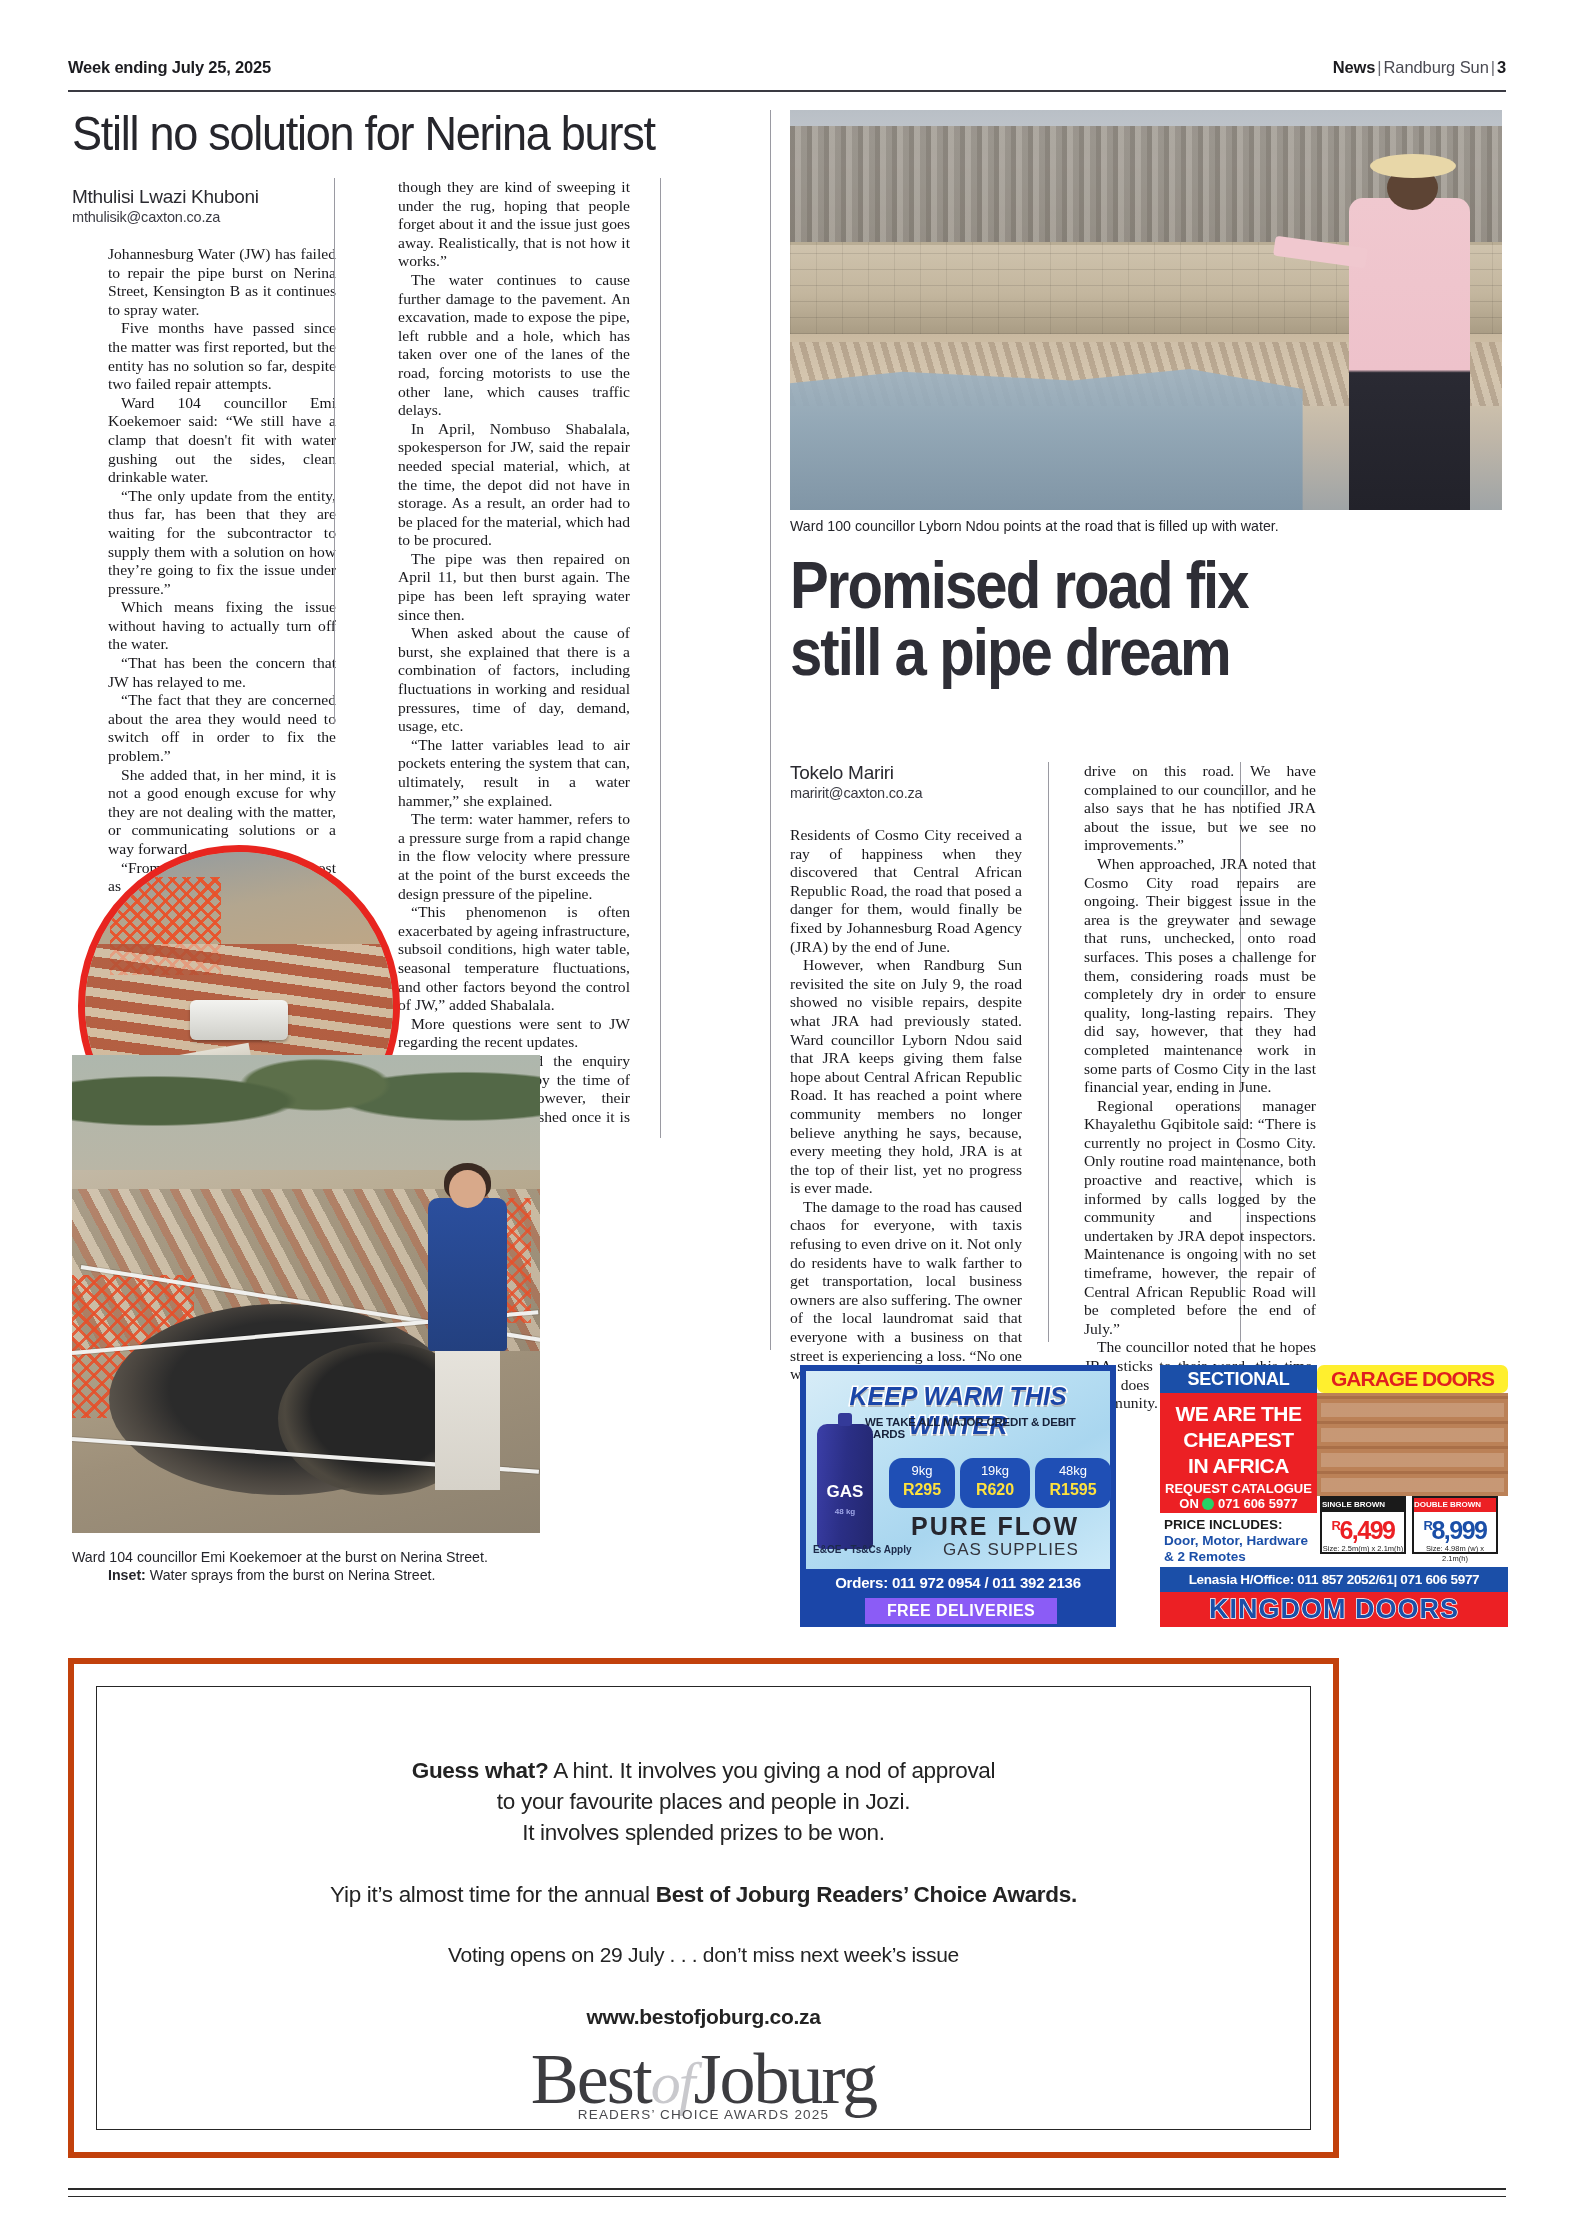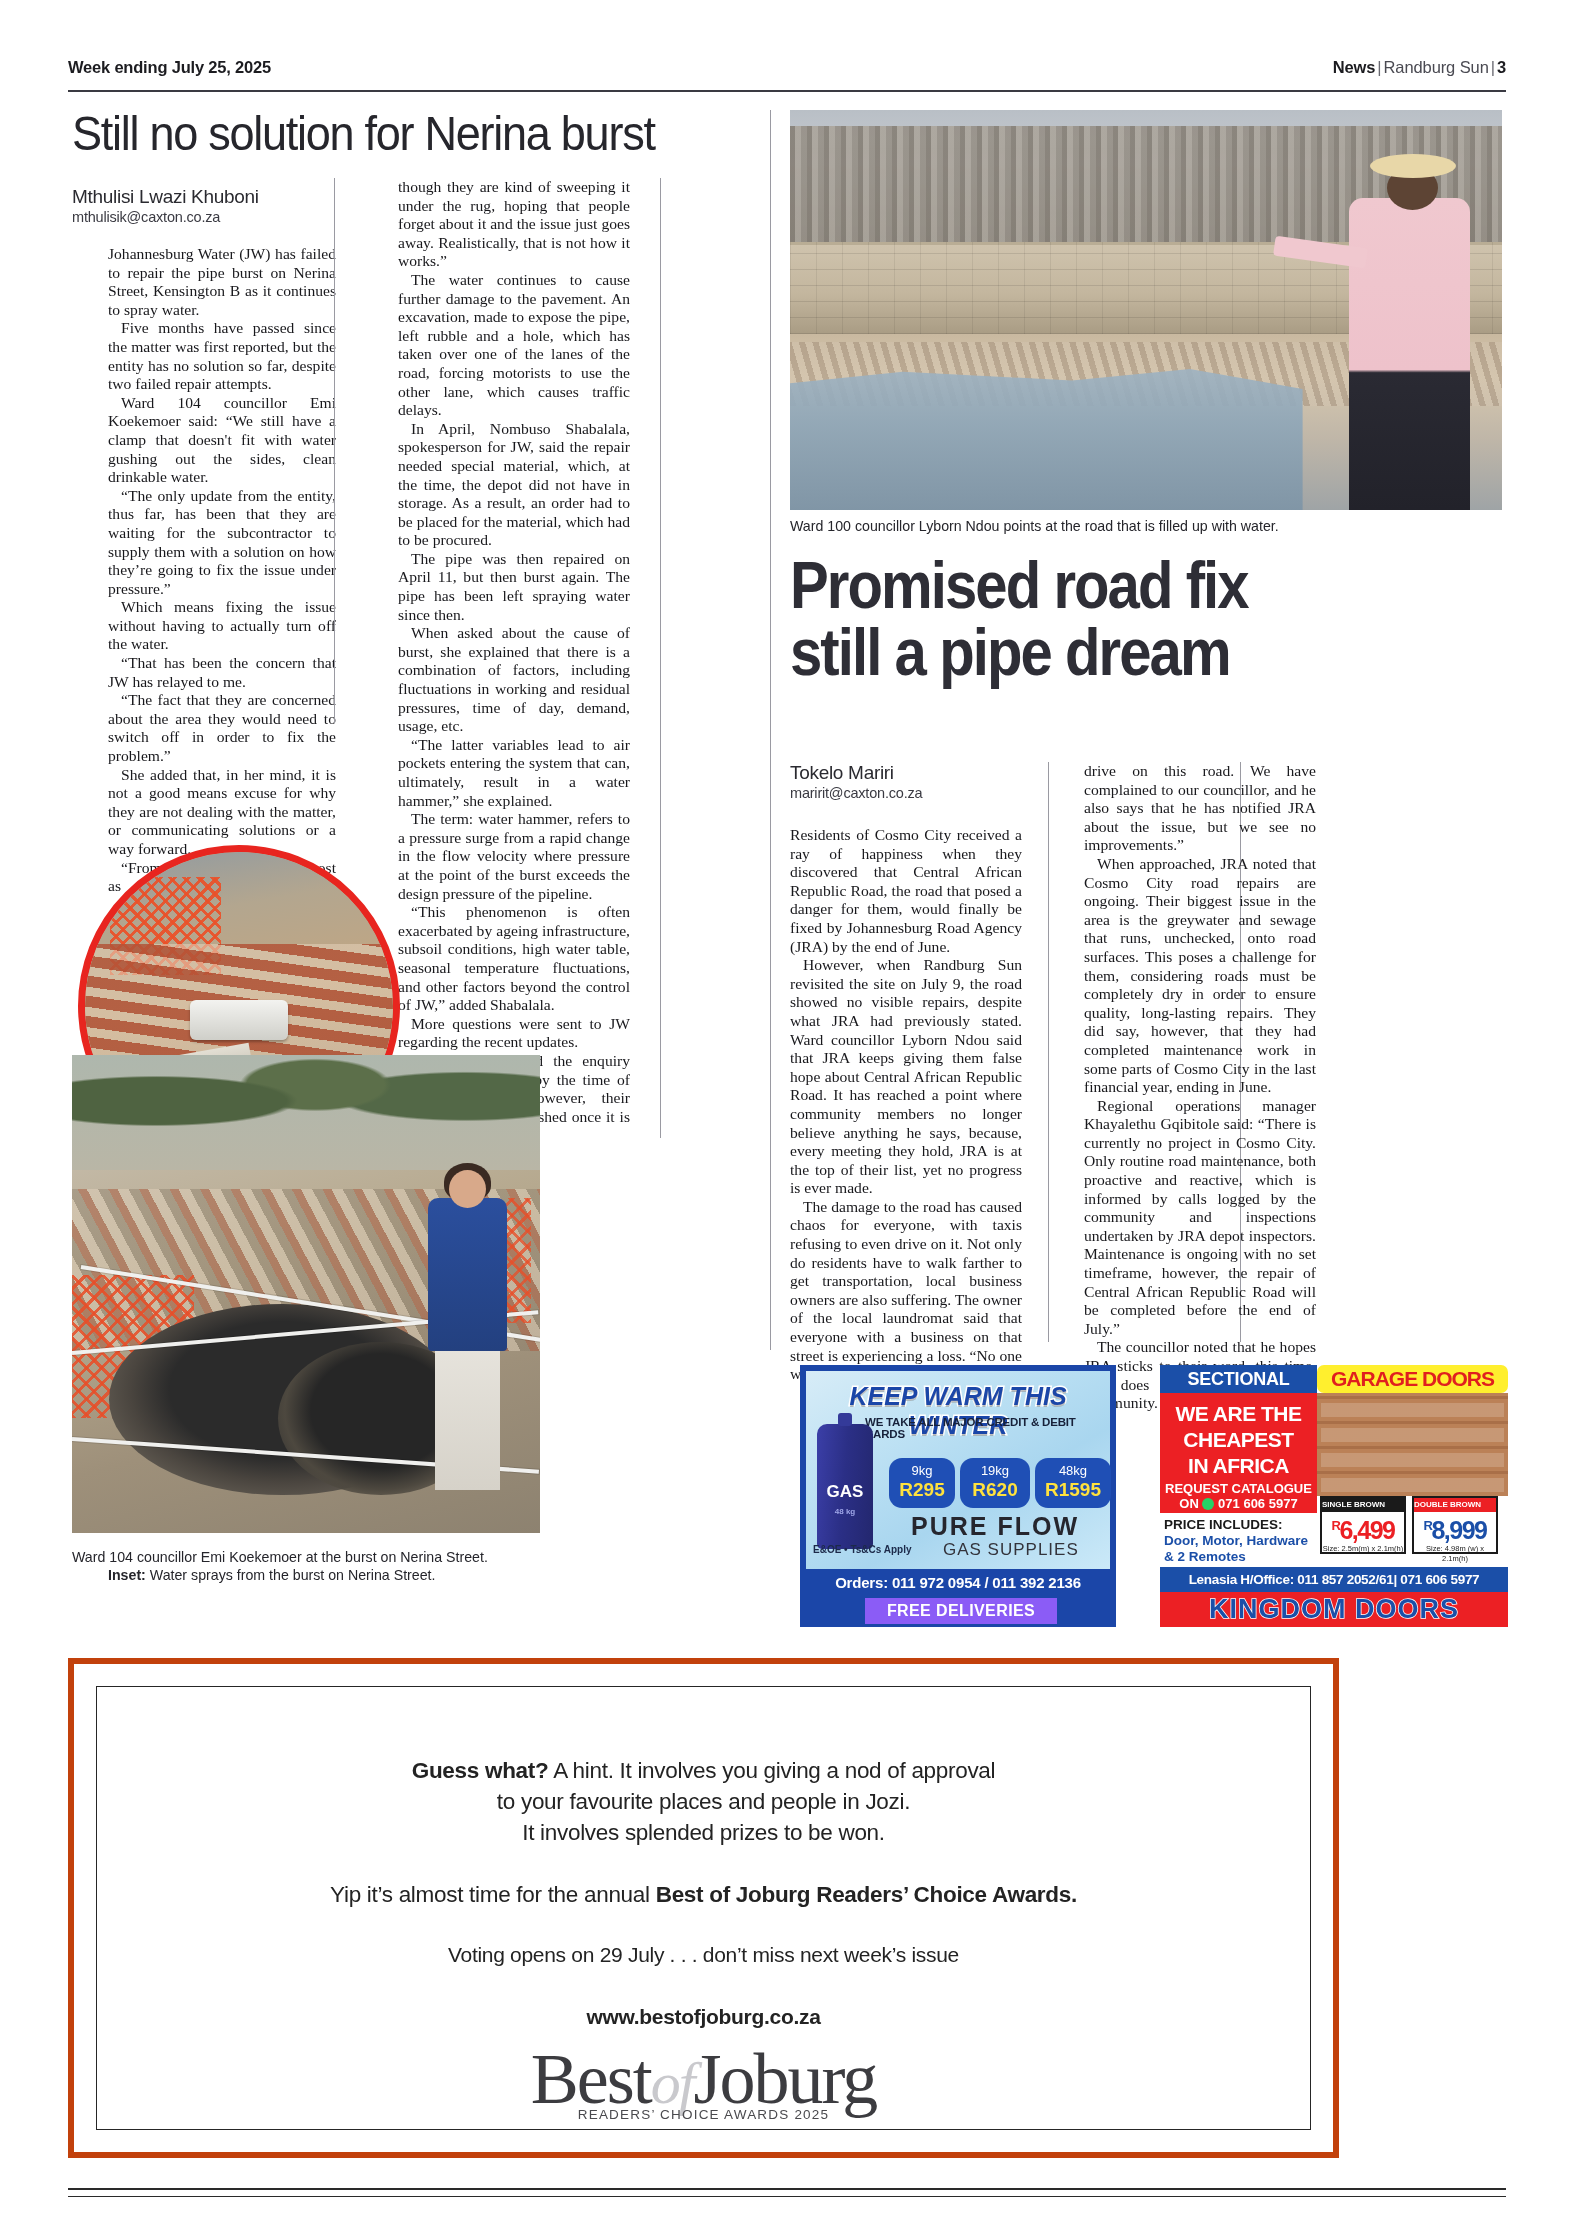--- a/index.html
+++ b/index.html
@@ -192,21 +192,21 @@
   #ad-gas .cyl { position:absolute; left:14px; top:56px; width:56px; height:125px;
     background: linear-gradient(95deg,#3b3fa8,#2b2f86 48%, #23276e); border-radius:10px 10px 5px 5px; }
   #ad-gas .cyl .neck { position:absolute; left:38%; top:-11px; width:24%; height:13px; background:#343a99; border-radius:3px; }
   #ad-gas .cyl .gas { position:absolute; left:0; top:46%; width:100%; text-align:center;
     font-family:"Liberation Sans", sans-serif; font-weight:bold; font-size:17px; color:#fff; }
   #ad-gas .cyl .kg { position:absolute; left:0; top:66%; width:100%; text-align:center;
     font-family:"Liberation Sans", sans-serif; font-weight:bold; font-size:8px; color:#9fa6e8; }
   #ad-gas .pricebox { position:absolute; top:90px; height:50px; background:#1f4fb5; border-radius:13px;
     text-align:center; color:#fff; font-family:"Liberation Sans", sans-serif; }
   #ad-gas .pricebox .sz { font-size:13px; line-height:17px; display:block; padding-top:4px; }
-  #ad-gas .pricebox .pr { font-size:19px; font-weight:bold; color:#ffe23d; display:block; line-height:22px; }
+  #ad-gas .pricebox .pr { font-size:16px; font-weight:bold; color:#ffe23d; display:block; line-height:22px; }
   #ad-gas #pb1 { left:86px; width:66px; }
   #ad-gas #pb2 { left:157px; width:70px; }
   #ad-gas #pb3 { left:232px; width:76px; }
   #ad-gas .pureflow { position:absolute; left:108px; top:144px; width:205px;
     font-family:"Liberation Sans", sans-serif; font-weight:bold; font-size:25px; color:#26262e; letter-spacing:2px; }
   #ad-gas .supplies { position:absolute; left:140px; top:172px; width:175px;
     font-family:"Liberation Sans", sans-serif; font-size:17px; color:#33333b; letter-spacing:1px; }
   #ad-gas .eoe { position:absolute; left:10px; top:176px;
     font-family:"Liberation Sans", sans-serif; font-weight:bold; font-size:10px; color:#1c2a4a; }
   #ad-gas .orders { position:absolute; left:0; top:206px; width:100%; text-align:center;
@@ -298,21 +298,21 @@
   </div>
 
   <div class="bodycol" id="a1-col1">
       <p class="noindent">Johannesburg Water (JW) has failed to repair the pipe burst on Nerina Street, Kensington B as it continues to spray water.</p>
       <p>Five months have passed since the matter was first reported, but the entity has no solution so far, despite two failed repair attempts.</p>
       <p>Ward 104 councillor Emi Koekemoer said: “We still have a clamp that doesn't fit with water gushing out the sides, clean drinkable water.</p>
       <p>“The only update from the entity, thus far, has been that they are waiting for the subcontractor to supply them with a solution on how they’re going to fix the issue under pressure.”</p>
       <p>Which means fixing the issue without having to actually turn off the water.</p>
       <p>“That has been the concern that JW has relayed to me.</p>
       <p>“The fact that they are concerned about the area they would need to switch off in order to fix the problem.”</p>
-      <p>She added that, in her mind, it is not a good means excuse for why they are not dealing with the matter, or communicating solutions or a way forward.</p>
+      <p>She added that, in her mind, it is not a good enough excuse for why they are not dealing with the matter, or communicating solutions or a way forward.</p>
       <p>“From my perspective, it’s almost as</p>
     </div>
   <div class="bodycol" id="a1-col2">
       <p class="noindent">though they are kind of sweeping it under the rug, hoping that people forget about it and the issue just goes away. Realistically, that is not how it works.”</p>
       <p>The water continues to cause further damage to the pavement. An excavation, made to expose the pipe, left rubble and a hole, which has taken over one of the lanes of the road, forcing motorists to use the other lane, which causes traffic delays.</p>
       <p>In April, Nombuso Shabalala, spokesperson for JW, said the repair needed special material, which, at the time, the depot did not have in storage. As a result, an order had to be placed for the material, which had to be procured.</p>
       <p>The pipe was then repaired on April 11, but then burst again. The pipe has been left spraying water since then.</p>
       <p>When asked about the cause of burst, she explained that there is a combination of factors, including fluctuations in working and residual pressures, time of day, demand, usage, etc.</p>
       <p>“The latter variables lead to air pockets entering the system that can, ultimately, result in a water hammer,” she explained.</p>
       <p>The term: water hammer, refers to a pressure surge from a rapid change in the flow velocity where pressure at the point of the burst exceeds the design pressure of the pipeline.</p>

